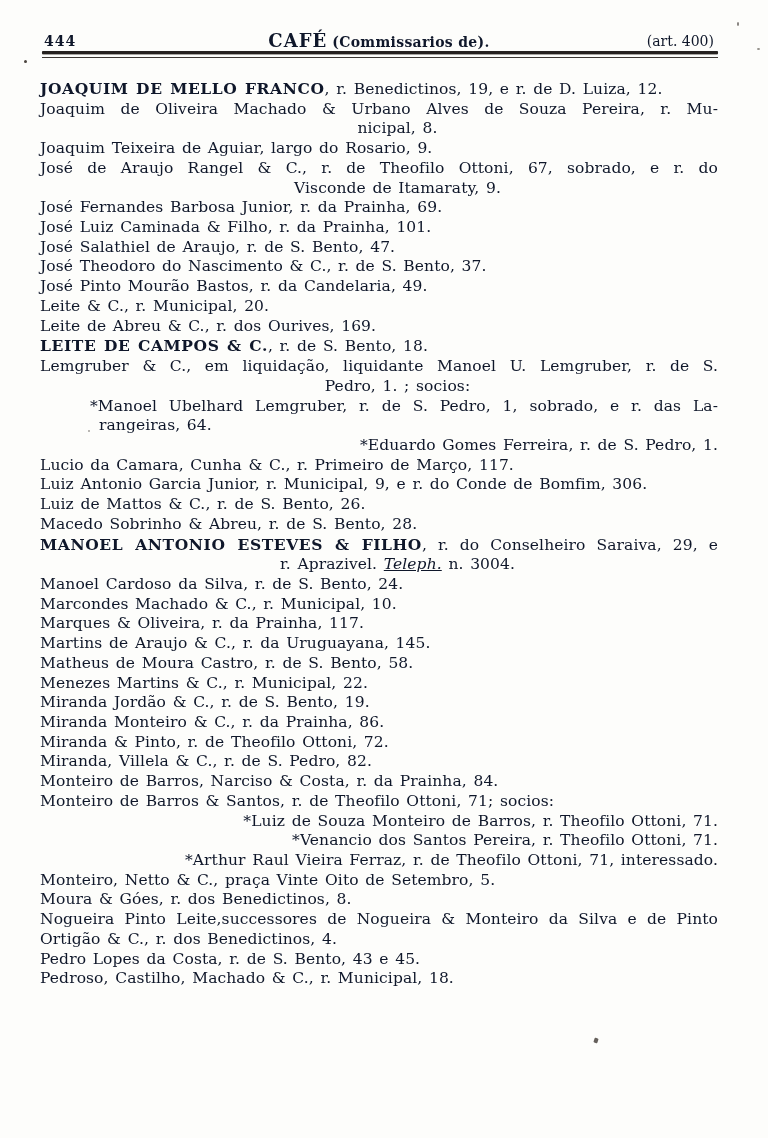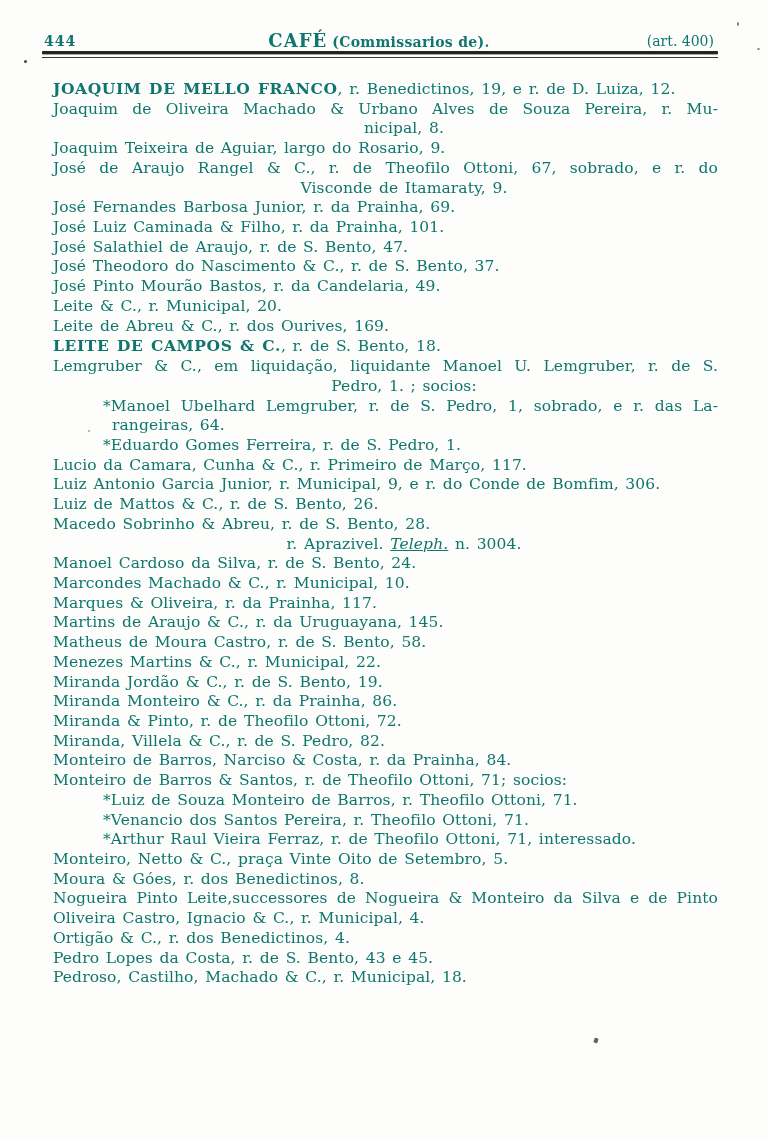--- a/index.html
+++ b/index.html
@@ -2,48 +2,47 @@
 <html><head>
 <meta charset="utf-8">
 <style>
   html,body{margin:0;padding:0;background:#e8e8e6;}
   .page{
     position:relative;
     width:768px;height:1138px;
     margin:0 auto;
     background:#fdfdfb;
     font-family:"DejaVu Serif","Liberation Serif",serif;
-    color:#0f766e;
+    color:#0f172a;
     overflow:hidden;
   }
   
   .header{
     position:absolute;top:33px;left:44px;right:54px;
     display:flex;justify-content:space-between;align-items:baseline;
     font-size:14px;line-height:16px;
   }
   .page-number{font-weight:bold;letter-spacing:1px;}
   .header-title{font-weight:bold;letter-spacing:0.3px;position:absolute;left:0;right:0;text-align:center;}
   .header-title .t-main{font-size:18px;letter-spacing:1px;}
   .article-ref{font-weight:normal;}
   .rule-thick{position:absolute;top:51px;left:42px;right:50px;height:2.6px;background:#262220;border-radius:1px;box-shadow:0 0.5px 0 #55504a;}
   .rule-thin{position:absolute;top:56.5px;left:42px;right:50px;height:1px;background:#3a3531;}
   
   .directory{
     position:absolute;top:79px;left:40px;right:50px;
     font-size:15.5px;line-height:19.72px;
     word-spacing:1.6px;
     letter-spacing:0.1px;
-    margin-left:13px;
   }
   .line{white-space:nowrap;}
   .line.just{white-space:normal;text-align:justify;text-align-last:justify;}
   .ind0{padding-left:0;}
   .ind1{padding-left:37px;text-align:center;}
-  .ind2{padding-left:50px;}
+  .ind2{padding-left:50px;text-align:right;}
   .ind3{padding-left:59px;}
   .b{font-weight:bold;letter-spacing:0.6px;}
   .i{font-style:italic;text-decoration:underline;}
   
   .speck{position:absolute;background:#4a443e;border-radius:50%;}
   .speck.s1{left:24px;top:60px;width:3px;height:3px;}
   .speck.s2{left:737px;top:22px;width:2px;height:4px;opacity:.7;}
   .speck.s3{left:757px;top:48px;width:3px;height:2px;opacity:.6;}
   .speck.s4{left:594px;top:1038px;width:4px;height:5px;opacity:.85;border-radius:1px;transform:rotate(18deg);}
   .speck.s5{left:88px;top:430px;width:2px;height:2px;opacity:.5;}
@@ -82,40 +81,40 @@
       <div class="line ind0"><span class="b">LEITE DE CAMPOS &amp; C.</span><span>, r. de S. Bento, 18.</span></div>
       <div class="line ind0 just"><span>Lemgruber &amp; C., em liquidação, liquidante Manoel U. Lemgruber, r. de S.</span></div>
       <div class="line ind1"><span>Pedro, 1. ; socios:</span></div>
       <div class="line ind2 just"><span>*Manoel Ubelhard Lemgruber, r. de S. Pedro, 1, sobrado, e r. das La-</span></div>
       <div class="line ind3"><span>rangeiras, 64.</span></div>
       <div class="line ind2"><span>*Eduardo Gomes Ferreira, r. de S. Pedro, 1.</span></div>
       <div class="line ind0"><span>Lucio da Camara, Cunha &amp; C., r. Primeiro de Março, 117.</span></div>
       <div class="line ind0"><span>Luiz Antonio Garcia Junior, r. Municipal, 9, e r. do Conde de Bomfim, 306.</span></div>
       <div class="line ind0"><span>Luiz de Mattos &amp; C., r. de S. Bento, 26.</span></div>
       <div class="line ind0"><span>Macedo Sobrinho &amp; Abreu, r. de S. Bento, 28.</span></div>
+      <div class="line ind0 just"><span class="b">MANOEL ANTONIO ESTEVES &amp; FILHO</span><span>, r. do Conselheiro Saraiva, 29, e</span></div>
       <div class="line ind1"><span>r. Aprazivel. </span><span class="i">Teleph.</span><span> n. 3004.</span></div>
       <div class="line ind0"><span>Manoel Cardoso da Silva, r. de S. Bento, 24.</span></div>
       <div class="line ind0"><span>Marcondes Machado &amp; C., r. Municipal, 10.</span></div>
       <div class="line ind0"><span>Marques &amp; Oliveira, r. da Prainha, 117.</span></div>
       <div class="line ind0"><span>Martins de Araujo &amp; C., r. da Uruguayana, 145.</span></div>
       <div class="line ind0"><span>Matheus de Moura Castro, r. de S. Bento, 58.</span></div>
       <div class="line ind0"><span>Menezes Martins &amp; C., r. Municipal, 22.</span></div>
       <div class="line ind0"><span>Miranda Jordão &amp; C., r. de S. Bento, 19.</span></div>
       <div class="line ind0"><span>Miranda Monteiro &amp; C., r. da Prainha, 86.</span></div>
       <div class="line ind0"><span>Miranda &amp; Pinto, r. de Theofilo Ottoni, 72.</span></div>
       <div class="line ind0"><span>Miranda, Villela &amp; C., r. de S. Pedro, 82.</span></div>
       <div class="line ind0"><span>Monteiro de Barros, Narciso &amp; Costa, r. da Prainha, 84.</span></div>
       <div class="line ind0"><span>Monteiro de Barros &amp; Santos, r. de Theofilo Ottoni, 71; socios:</span></div>
       <div class="line ind2"><span>*Luiz de Souza Monteiro de Barros, r. Theofilo Ottoni, 71.</span></div>
       <div class="line ind2"><span>*Venancio dos Santos Pereira, r. Theofilo Ottoni, 71.</span></div>
       <div class="line ind2"><span>*Arthur Raul Vieira Ferraz, r. de Theofilo Ottoni, 71, interessado.</span></div>
       <div class="line ind0"><span>Monteiro, Netto &amp; C., praça Vinte Oito de Setembro, 5.</span></div>
       <div class="line ind0"><span>Moura &amp; Góes, r. dos Benedictinos, 8.</span></div>
       <div class="line ind0 just"><span>Nogueira Pinto Leite,successores de Nogueira &amp; Monteiro da Silva e de Pinto</span></div>
-      <div class="line ind0"><span>Oliveira Castro, Ignacio &amp; C., r. Municipal, 4.</span></div>
       <div class="line ind0"><span>Ortigão &amp; C., r. dos Benedictinos, 4.</span></div>
       <div class="line ind0"><span>Pedro Lopes da Costa, r. de S. Bento, 43 e 45.</span></div>
       <div class="line ind0"><span>Pedroso, Castilho, Machado &amp; C., r. Municipal, 18.</span></div>
     </div>
 
   <div class="speck s1"></div>
   <div class="speck s2"></div>
   <div class="speck s3"></div>
   <div class="speck s4"></div>
   <div class="speck s5"></div>

